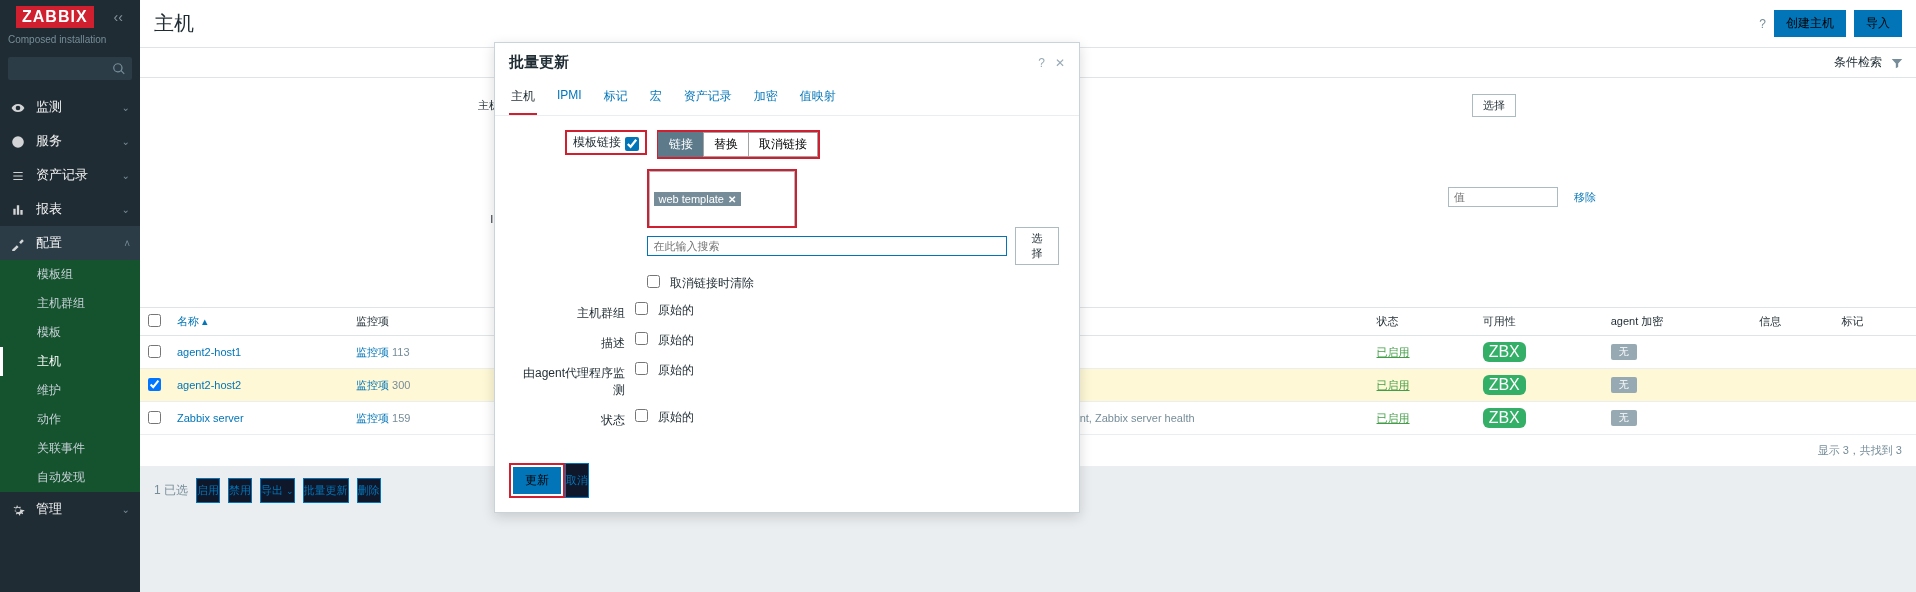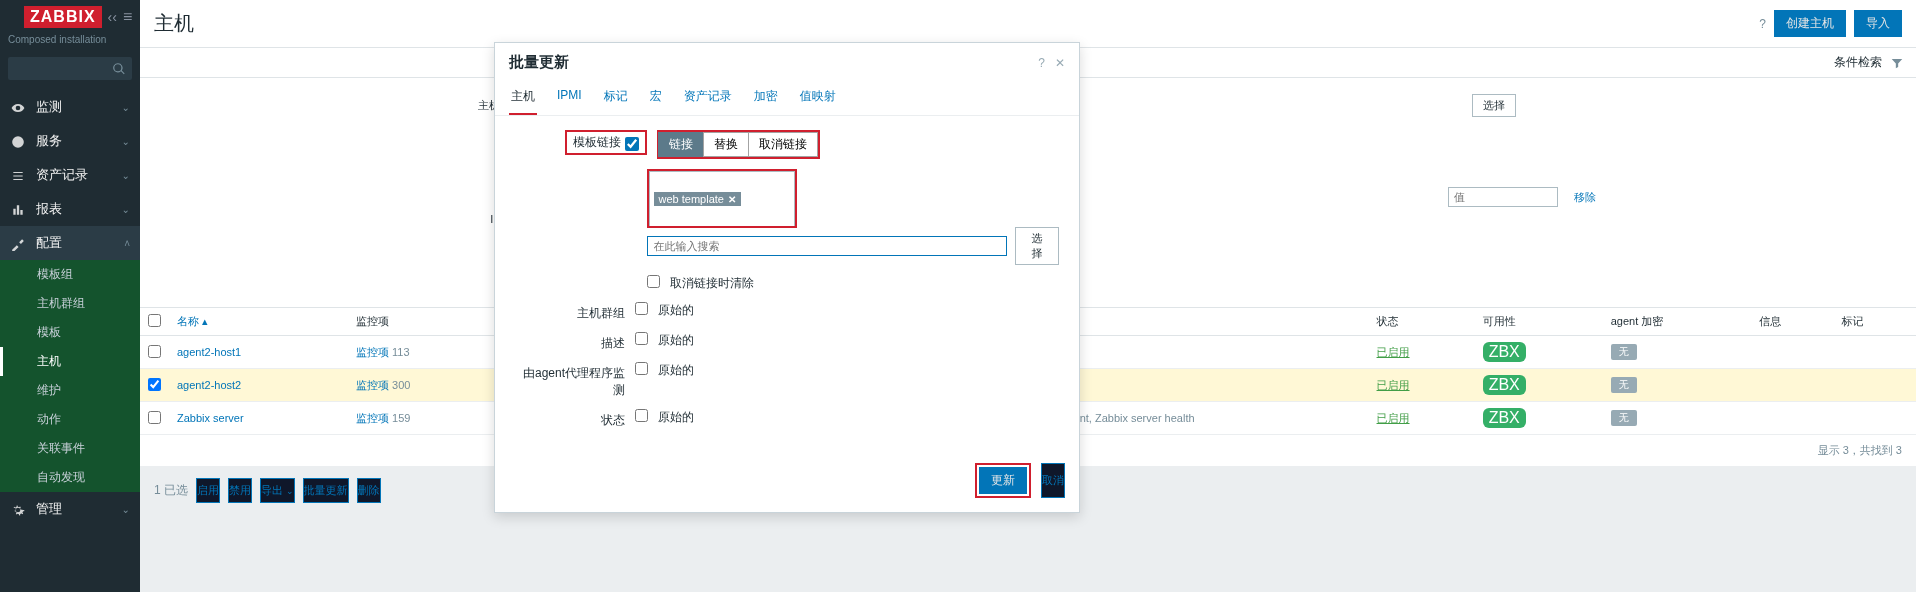--- a/index.html
+++ b/index.html
@@ -2,41 +2,41 @@
 <html><head>
 <meta charset="utf-8">
 <style>
 * { margin: 0; padding: 0; box-sizing: border-box; font-family: Arial, sans-serif; }
 body { background: #fff; font-size: 12px; color: #1f2c33; overflow: hidden; }
 
 .container { display: flex; height: 592px; width: 1916px; position: relative; }
 
 
 .sidebar { width: 140px; background: #1f2c33; color: #f2f2f2; display: flex; flex-direction: column; flex-shrink: 0; }
-.logo-row { display: flex; align-items: center; padding: 6px 24px; gap: 6px; }
+.logo-row { display: flex; align-items: center; padding: 6px 16px; gap: 20px; }
 .logo { background: #d01f2e; color: #fff; font-weight: bold; font-size: 16px; padding: 2px 6px; letter-spacing: 1px; }
 .collapse { color: #8892a0; cursor: pointer; font-size: 14px; }
 .subtitle { color: #768d99; font-size: 10px; padding: 0 8px 8px; }
 .search-box { margin: 4px 8px 10px; background: #2b3c46; display: flex; align-items: center; padding: 4px 6px; border-radius: 2px; }
 .search-box input { background: transparent; border: none; outline: none; color: #fff; flex: 1; width: 100%; }
 .search-box .sicon { color: #768d99; }
 .menu-item { display: flex; align-items: center; padding: 8px 10px; color: #f2f2f2; cursor: pointer; font-size: 13px; gap: 10px; }
 .menu-item .micon { width: 16px; text-align: center; opacity: .85; }
 .menu-item .chev { margin-left: auto; color: #768d99; font-size: 10px; }
 .submenu { background: #14532d; }
 .sub-item { padding: 6px 10px 6px 34px; color: #c7d0d8; cursor: pointer; font-size: 12px; border-left: 3px solid transparent; }
 .sub-item.active { color: #fff; border-left: 3px solid #fff; }
 
 
 .main { flex: 1; background: #ebeef0; display: flex; flex-direction: column; position: relative; min-width: 0; }
 .page-head { background: #fff; display: flex; align-items: center; padding: 10px 14px; border-bottom: 1px solid #dfe4e7; }
 .page-title { font-size: 20px; color: #1f2c33; }
 .head-right { margin-left: auto; display: flex; align-items: center; gap: 8px; }
 .help-icon { color: #768d99; cursor: pointer; }
-.btn-primary { background: #0275b8; color: #e5e5e5; border: none; padding: 5px 12px; cursor: pointer; font-size: 12px; }
+.btn-primary { background: #0275b8; color: #000000; border: none; padding: 5px 12px; cursor: pointer; font-size: 12px; }
 .filter-row { background: #fff; display: flex; justify-content: flex-end; padding: 6px 12px; border-bottom: 1px solid #dfe4e7; gap: 8px; align-items: center; }
 .filter-toggle { color: #1f2c33; }
 .filter-icon { color: #768d99; cursor: pointer; }
 
 .filter-body { background: #fff; padding: 10px 20px 16px; border-bottom: 1px solid #dfe4e7; }
 .form-row { display: flex; align-items: center; gap: 8px; margin: 6px 0; font-size: 11px; color: #1f2c33; }
 .form-row label.fl { width: 340px; text-align: right; color: #1f2c33; }
 .text-input { border: 1px solid #acbbc2; padding: 3px 5px; font-size: 11px; }
 .btn-outline { background: #fff; border: 1px solid #acbbc2; padding: 3px 10px; cursor: pointer; font-size: 11px; color: #1f2c33; }
 .link { color: #0275b8; cursor: pointer; }
@@ -75,21 +75,21 @@
 .tpl-link-label { border: 2px solid #d01f2e; padding: 2px 6px; display: flex; align-items: flex-end; gap: 4px; }
 .red-check { width: 14px; height: 14px; accent-color: #0275b8; }
 .segbtn { display: flex; border: 2px solid #d01f2e; }
 .segbtn button { border: 1px solid #a3a3a3; background: #fff; padding: 3px 10px; cursor: pointer; font-size: 12px; margin: 0 0 0 -1px; }
 .segbtn button.active { background: #5c7a8a; color: #fff; border-color: #5c7a8a; }
 .tag-input-wrap { border: 2px solid #d01f2e; display: flex; flex-direction: column; }
 .tag-row1 { display: flex; align-items: flex-start; border: 1px solid #acbbc2; border-bottom: none; padding: 20px 4px; gap: 2px; }
 .chip { background: #768d99; color: #fff; padding: 1px 5px; font-size: 11px; display: inline-flex; align-items: center; gap: 4px; }
 .chip .x { cursor: pointer; font-weight: bold; font-size: 10px; }
 .tag-search { border: 1px solid #0275b8; padding: 3px 6px; color: #97aab4; width: 362px; font-size: 11px; }
-.modal-footer { display: flex; justify-content: flex-end; gap: 10px; padding: 10px 14px 14px; }
+.modal-footer { display: flex; gap: 0; padding: 10px 14px 14px; }
 .upd-wrap { border: 2px solid #d01f2e; padding: 2px; }
 
 
 
 
 .svg-icon { width: 14px; height: 14px; fill: currentColor; vertical-align: middle; }
 </style>
 </head>
 <body>
 

